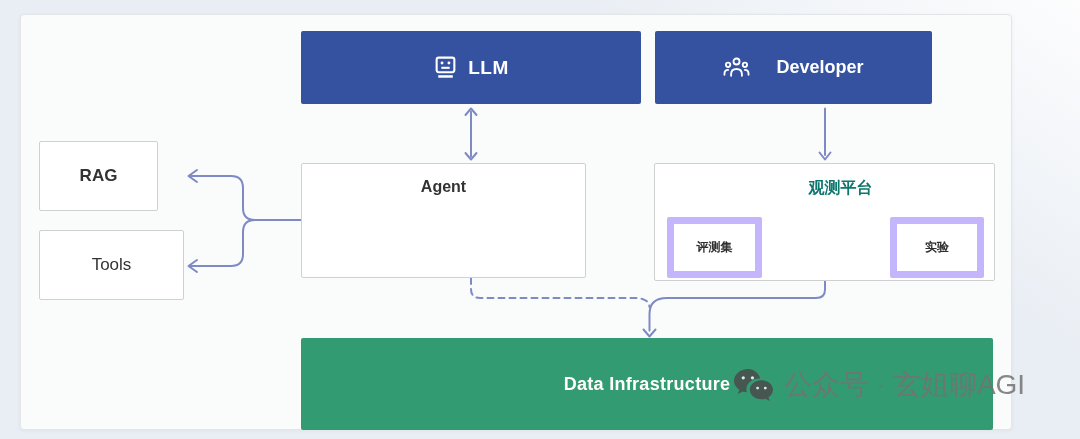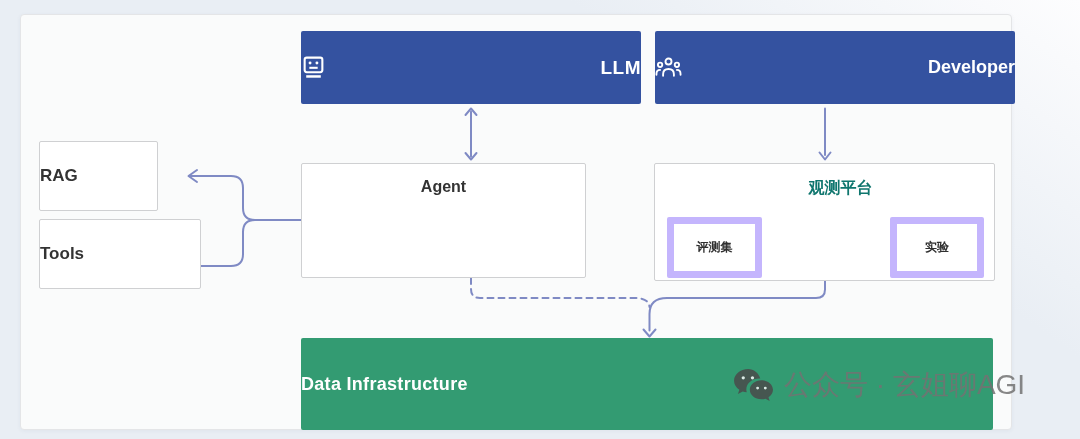--- a/index.html
+++ b/index.html
@@ -7,42 +7,42 @@
     width:1080px;height:439px;overflow:hidden;
     font-family:"Liberation Sans","DejaVu Sans",sans-serif;
     background:linear-gradient(215deg,#fdfdfe 0%,#e9eef4 30%);
     position:relative;
   }
   .card{
     position:absolute;left:20px;top:14px;width:990px;height:414px;
     background:#fafbfb;border:1px solid #e4e5e7;border-radius:4px;
     box-shadow:0 1px 4px rgba(40,60,90,.05);
   }
-  .node{position:absolute;box-sizing:border-box;display:flex;align-items:center;justify-content:space-between;}
+  .node{position:absolute;box-sizing:border-box;display:flex;align-items:center;justify-content:center;}
   .blue{background:var(--blue,#3452a0);color:#fff;border-radius:2px;}
   .white-box{background:#fff;border:1px solid #cfd0d2;border-radius:2px;color:#333;}
   .green{background:var(--green,#339b72);color:#fff;border-radius:2px;}
 
   .llm-node{left:280px;top:16px;width:340px;height:73px;gap:10px;font-size:19px;font-weight:600;letter-spacing:.5px;}
-  .dev-node{left:634px;top:16px;width:360px;height:73px;gap:26px;font-size:18px;font-weight:600;}
+  .dev-node{left:634px;top:16px;width:277px;height:73px;gap:26px;font-size:18px;font-weight:600;}
 
   .agent-node{left:280px;top:148px;width:285px;height:115px;}
   .agent-title{position:absolute;top:14px;left:0;width:100%;text-align:center;font-size:16px;font-weight:700;color:#333;}
   .sdk-box{position:absolute;left:17px;top:61px;width:306px;height:32px;display:flex;align-items:center;justify-content:center;font-size:15px;font-weight:600;}
 
   .platform-node{left:633px;top:148px;width:341px;height:118px;}
   .platform-title{position:absolute;top:14px;left:16px;width:100%;text-align:center;font-size:16px;font-weight:700;color:#0f766e;}
   .sub-box{position:absolute;top:53px;height:61px;box-sizing:border-box;background:#fff;border:7px solid #c4b5fd;border-radius:2px;
            display:flex;align-items:center;justify-content:center;font-size:12px;font-weight:600;color:#2f2f2f;}
   .sub-1{left:12px;width:95px;}
   .sub-2{left:113px;width:116px;}
   .sub-3{left:235px;width:94px;}
 
   .rag-node{left:18px;top:126px;width:119px;height:70px;font-size:17px;font-weight:700;}
-  .tools-node{left:18px;top:204px;width:162px;height:70px;font-size:17px;font-weight:700;}
+  .tools-node{left:18px;top:215px;width:145px;height:70px;font-size:17px;font-weight:400;}
 
   .infra-node{left:280px;top:323px;width:692px;height:92px;font-size:18px;font-weight:700;letter-spacing:.3px;}
 
   .connector-layer{position:absolute;left:0;top:0;width:990px;height:414px;pointer-events:none;}
   .connector-layer path{fill:none;stroke:var(--connector,#7f8ac4);stroke-width:2;stroke-linecap:round;stroke-linejoin:round;}
   .connector-layer path.dashed{stroke-dasharray:6 5;}
 
   .watermark{
     position:absolute;left:733px;top:366px;display:flex;align-items:center;gap:10px;
     color:#737373;opacity:.85;font-size:28px;font-weight:400;white-space:nowrap;

